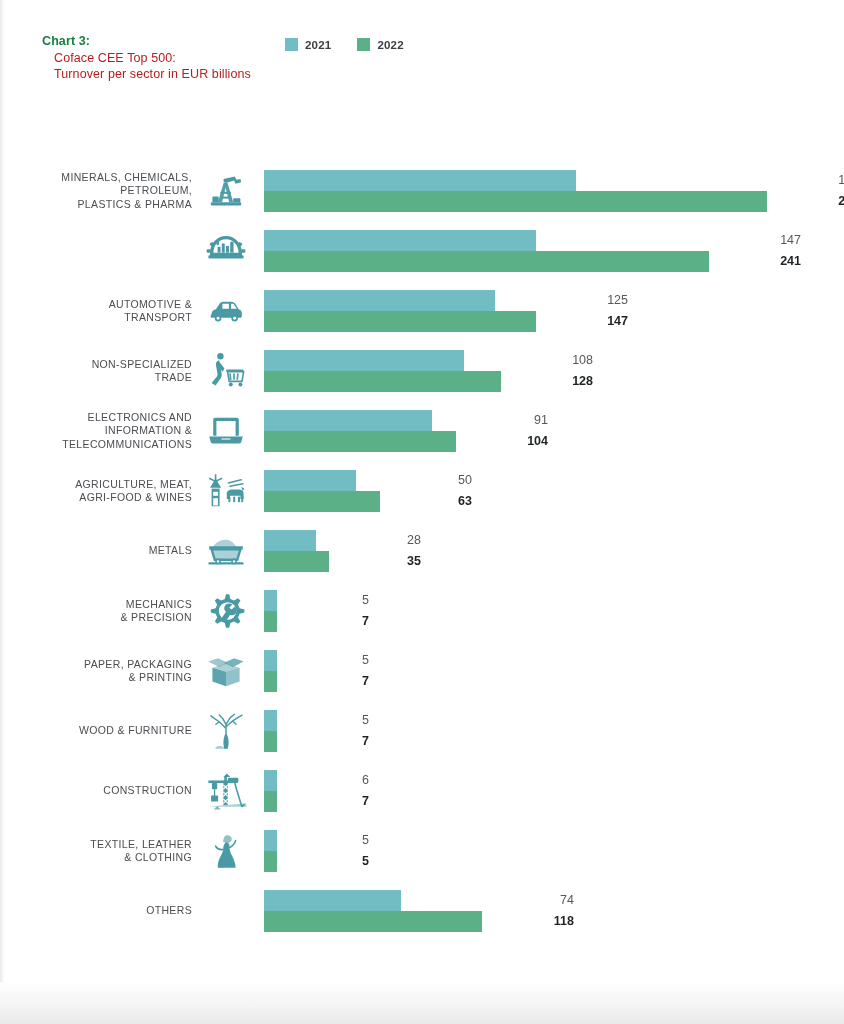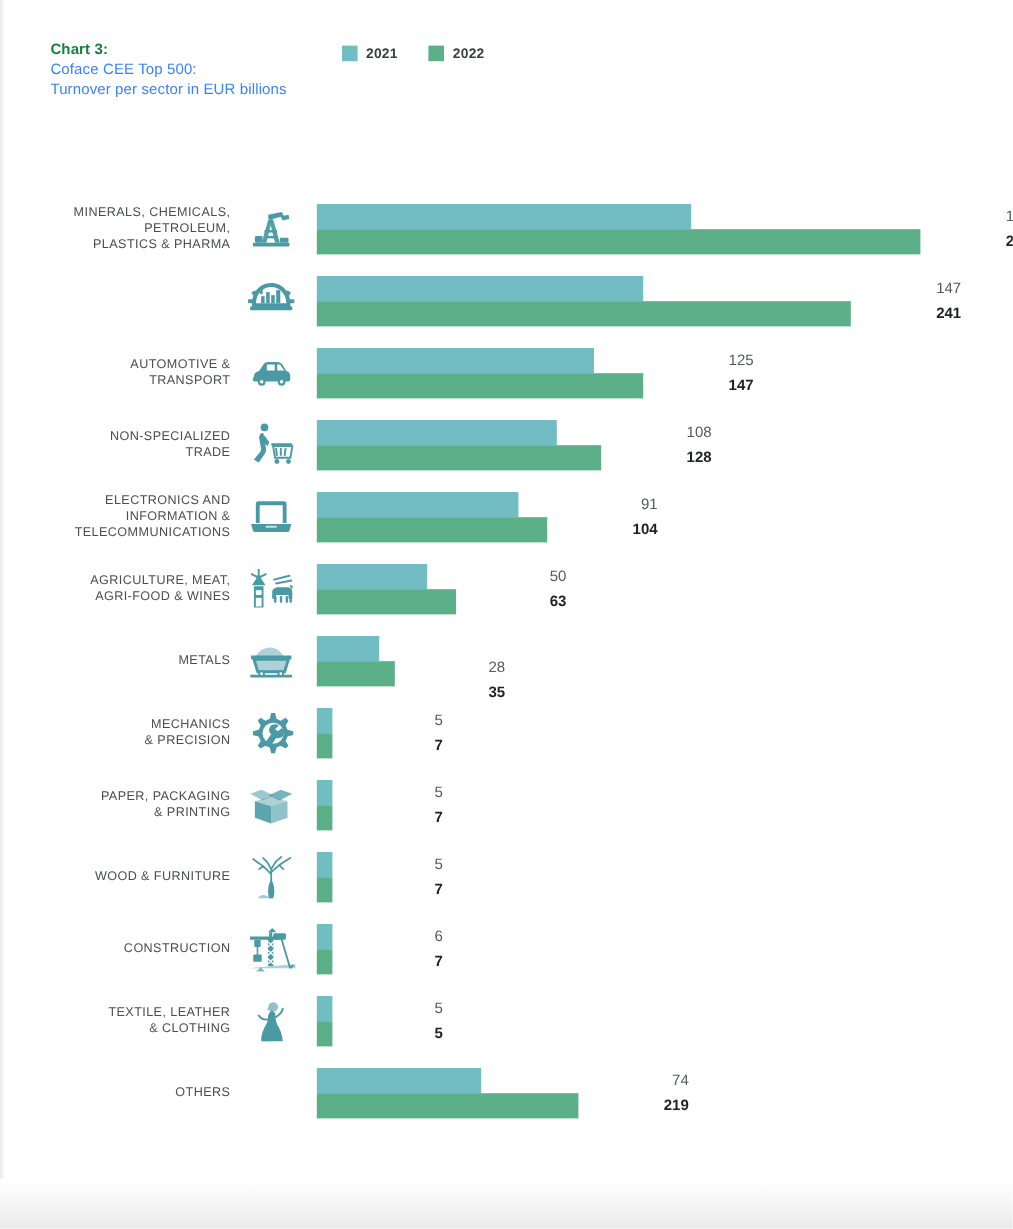--- a/index.html
+++ b/index.html
@@ -40,21 +40,21 @@
     font-size: 12.5px;
     line-height: 16.5px;
     letter-spacing: .1px;
   }
   .title-strong {
     font-weight: bold;
     color: #15803d;
     font-size: 12.5px;
     display: block;
   }
-  .title-line { display: block; color: #3b82f6; }
+  .title-line { display: block; color: #b91c1c; margin-left: 12px; }
 
   .legend {
     position: absolute;
     left: 243px; top: 5px;
     display: flex;
     align-items: center;
     gap: 26px;
   }
   .legend-item { display: flex; align-items: center; gap: 7px; }
   .swatch { width: 13px; height: 13px; display: block; }
@@ -296,21 +296,21 @@
             <circle cx="30" cy="76" r="7"></circle>
             <circle cx="70" cy="76" r="7"></circle>
             <circle cx="30" cy="76" r="3" fill="#ffffff"></circle>
             <circle cx="70" cy="76" r="3" fill="#ffffff"></circle>
           </svg>
         </div>
         <div class="bars">
           <span class="bar bar-2021" style="width: 52px; background: rgb(114, 189, 196);"></span>
           <span class="bar bar-2022" style="width: 65px; background: rgb(91, 176, 136);"></span>
         </div>
-        <div class="values" style="left: 347px; margin-top: 16px;">
+        <div class="values" style="left: 347px;">
           <span class="val-2021">28</span>
           <span class="val-2022">35</span>
         </div>
       </div>
       <div class="row" style="top: 590px; height: 42px;">
         <div class="row-label" style="top: 7.5px;"><span>MECHANICS</span><br><span>&amp; PRECISION</span></div>
         <div class="row-icon" style="top: 0px;">
           <svg width="40" height="40" viewBox="0 0 100 100" fill="#4a9aa5">
             <path d="M50 8 L58 8 L61 20 L70 24 L80 18 L86 24 L80 34 L84 43 L96 46 L96 54 L84 57 L80 66 L86 76 L80 82 L70 76 L61 80 L58 92 L50 92 L47 80 L38 76 L28 82 L22 76 L28 66 L24 57 L12 54 L12 46 L24 43 L28 34 L22 24 L28 18 L38 24 L47 20 Z"></path>
             <circle cx="54" cy="50" r="22" fill="#ffffff"></circle>
@@ -412,19 +412,19 @@
         </div>
       </div>
       <div class="row" style="top: 890px; height: 42px;">
         <div class="row-label" style="top: 14.25px;"><span>OTHERS</span></div>
         <div class="bars">
           <span class="bar bar-2021" style="width: 137px; background: rgb(114, 189, 196);"></span>
           <span class="bar bar-2022" style="width: 218px; background: rgb(91, 176, 136);"></span>
         </div>
         <div class="values" style="left: 500px;">
           <span class="val-2021">74</span>
-          <span class="val-2022">219</span>
+          <span class="val-2022">118</span>
         </div>
       </div>
     </div>
 
   <div class="edge-bottom"></div>
 </div>
 
 </body></html>

